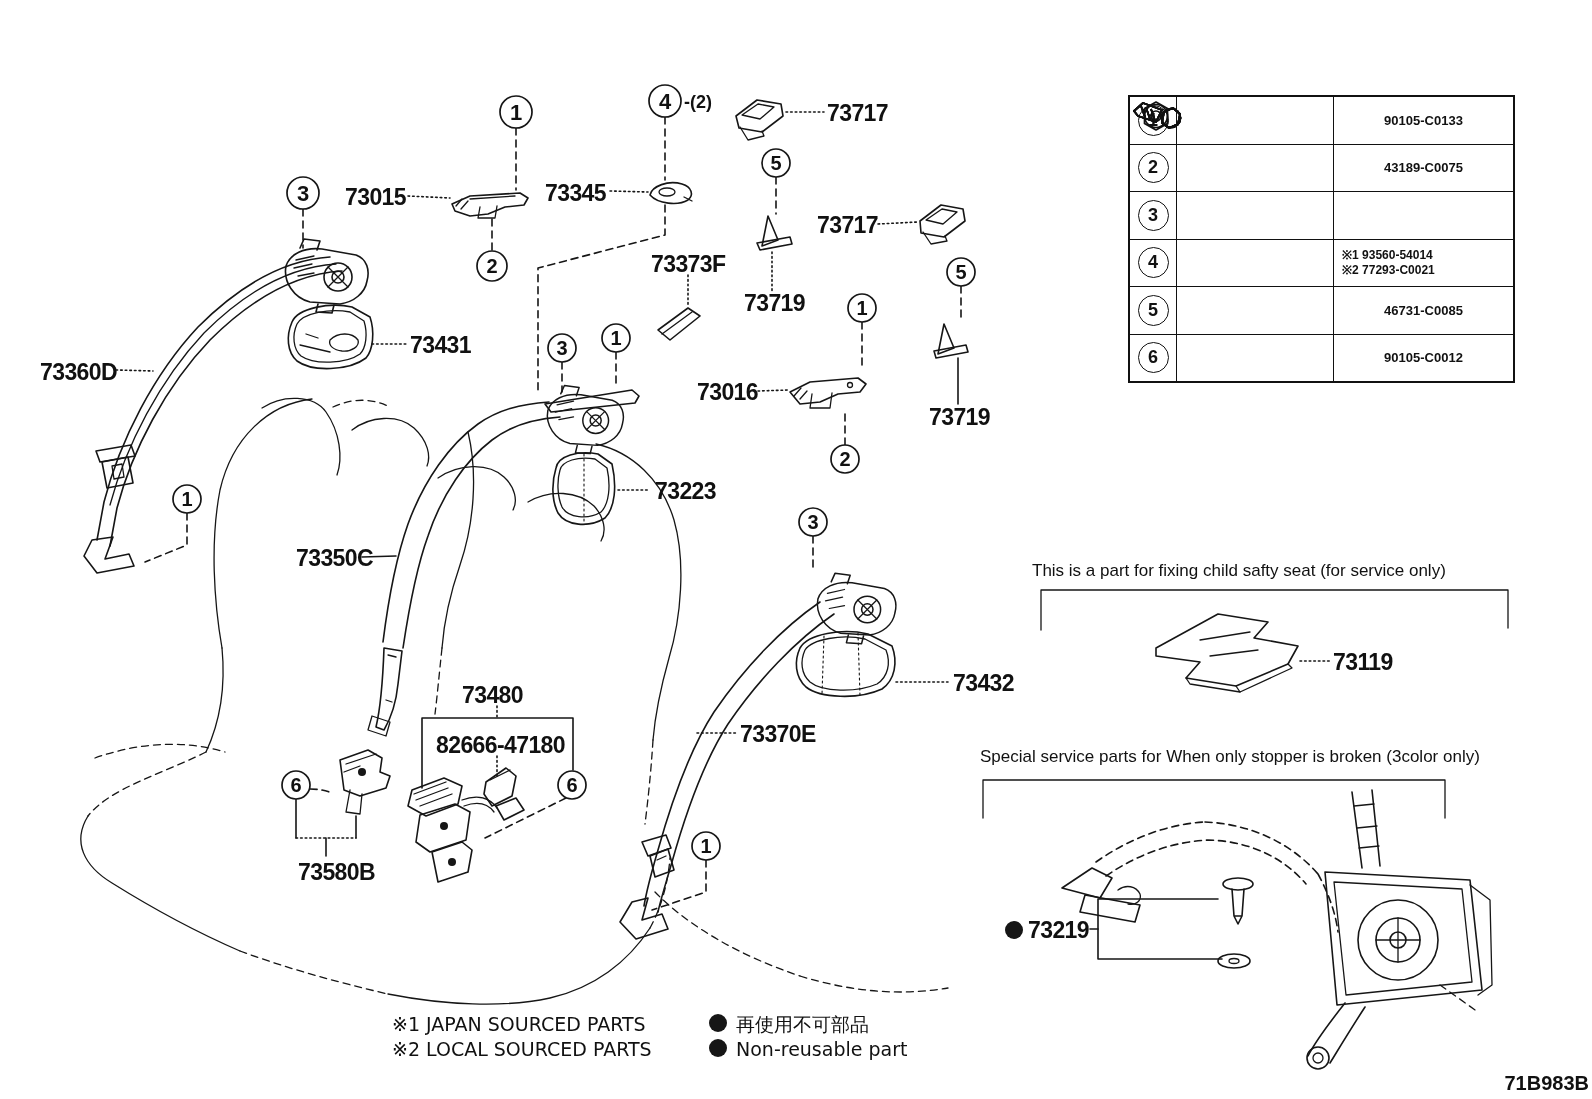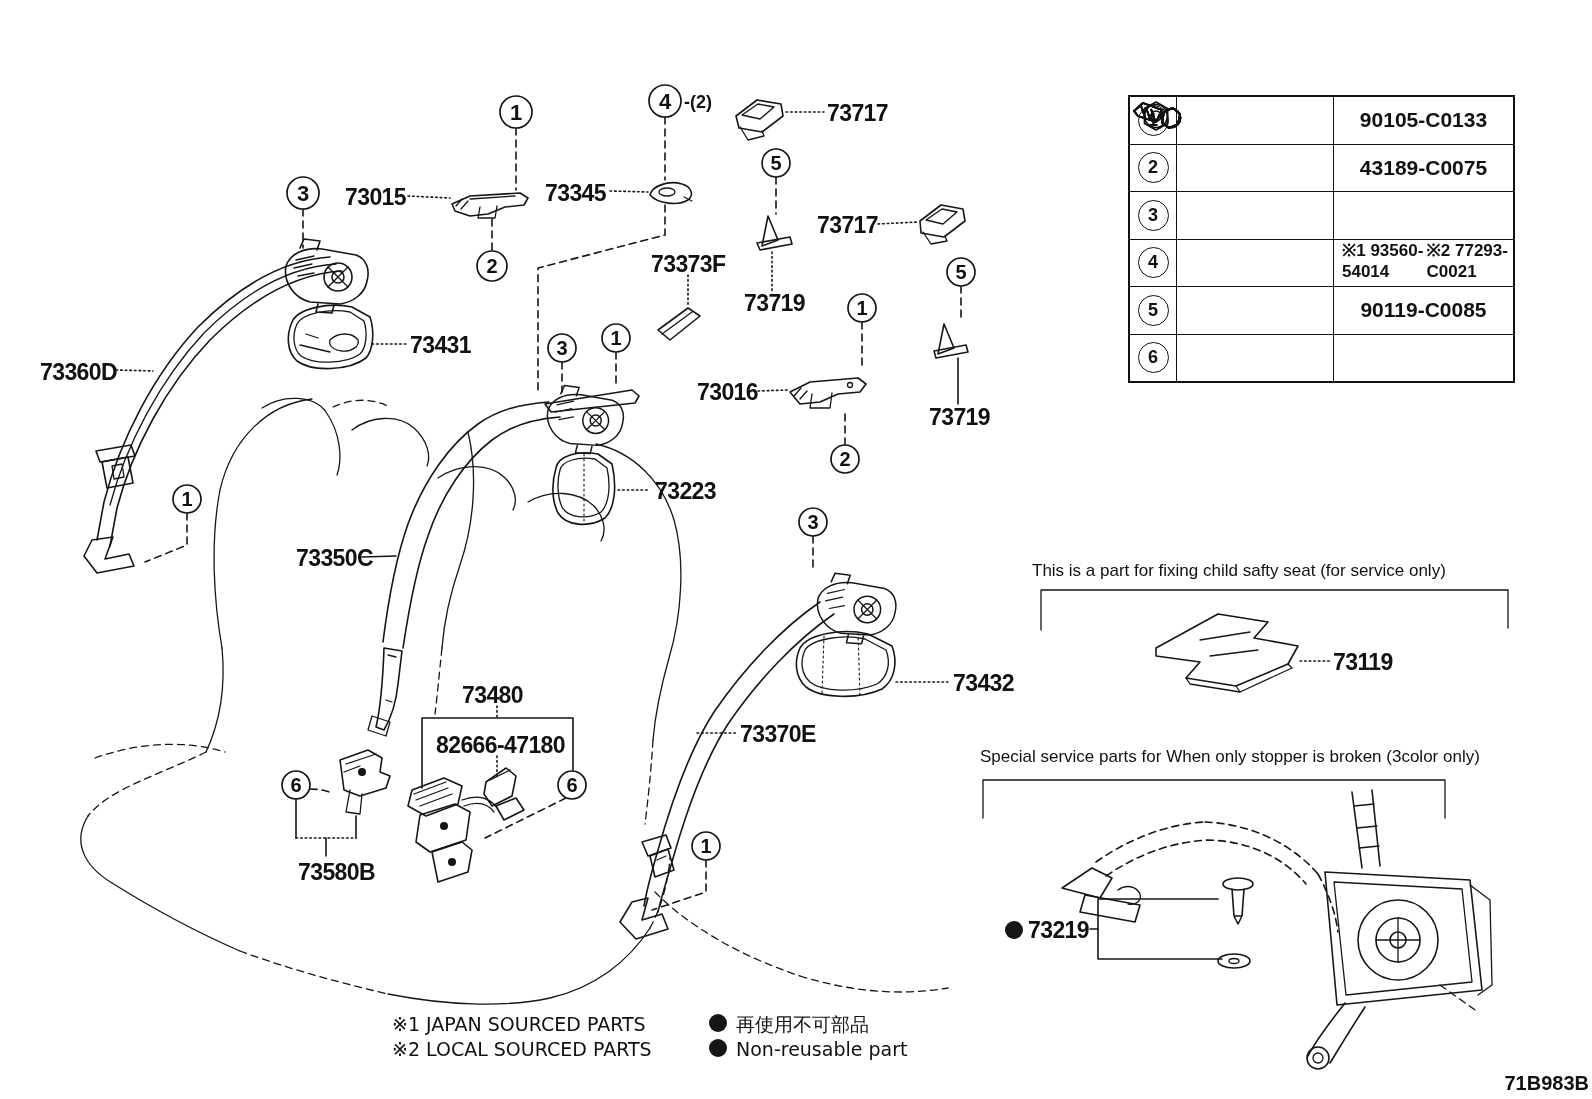--- a/index.html
+++ b/index.html
@@ -21,22 +21,22 @@
   svg .co text{font-family:"Liberation Sans",sans-serif;font-weight:bold;font-size:20px;text-anchor:middle;}
   svg .co-big text{font-size:22px;}
   svg .co circle{fill:#fff;stroke:#161616;stroke-width:1.7;}
   
   .ftable{position:absolute;left:1128px;top:95px;width:387px;height:288px;border:2px solid #111;
           display:flex;flex-direction:column;background:#fff;box-sizing:border-box;}
   .trow{flex:1;display:flex;border-top:1.4px solid #111;align-items:stretch;}
   .trow:first-child{border-top:none;}
   .tnum{width:46px;border-right:1.4px solid #111;display:flex;align-items:center;justify-content:center;}
   .ticon{width:156px;border-right:1.4px solid #111;display:flex;align-items:center;justify-content:center;}
-  .tpart{flex:1;display:flex;align-items:center;justify-content:center;font-weight:bold;font-size:21px;}
-  .tpart.two{flex-direction:row;align-items:flex-start;justify-content:center;font-size:17px;padding-left:8px;line-height:1.25;}
+  .tpart{flex:1;display:flex;align-items:center;justify-content:center;font-weight:bold;font-size:13px;}
+  .tpart.two{flex-direction:column;align-items:flex-start;justify-content:center;font-size:12px;padding-left:8px;line-height:1.25;}
   .ccir{width:29px;height:29px;border:1.8px solid #111;border-radius:50%;display:flex;align-items:center;
         justify-content:center;font-size:18px;font-weight:bold;}
 </style>
 </head>
 <body>
 
 <div class="stage">
 
 <svg width="1592" height="1099" viewBox="0 0 1592 1099">
   <defs>
@@ -433,28 +433,31 @@
     <div class="trow">
       <div class="tnum">
           <span class="ccir">5</span>
         </div>
       <div class="ticon">
           <svg width="52" height="38">
             <use href="#icon-screw"></use>
           </svg>
         </div>
       <div class="tpart">
-          <span>90119-C0085</span>
+          <span>46731-C0085</span>
         </div>
     </div>
     <div class="trow">
       <div class="tnum">
           <span class="ccir">6</span>
         </div>
       <div class="ticon">
           <svg width="52" height="38">
             <use href="#icon-screw"></use>
           </svg>
         </div>
+      <div class="tpart">
+          <span>90105-C0012</span>
+        </div>
     </div>
   </div>
 
 </div>
 
 </body></html>

